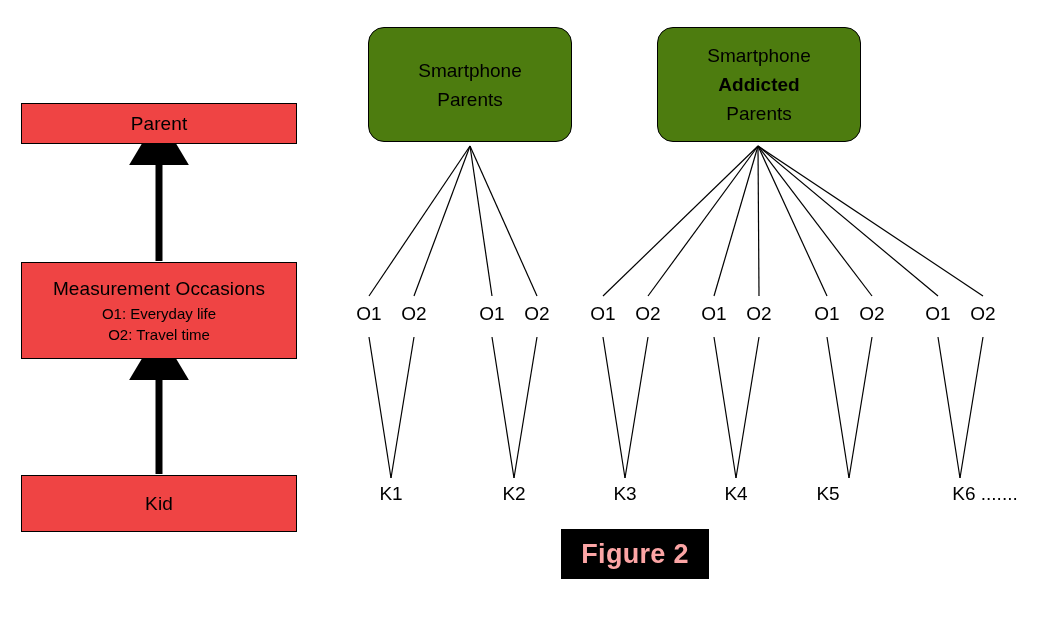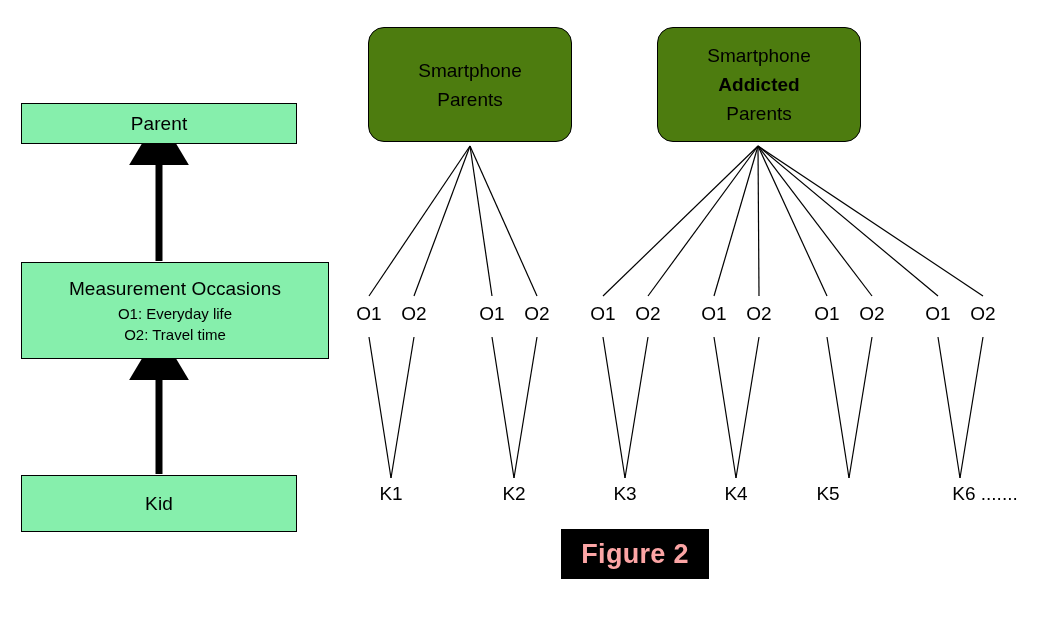--- a/index.html
+++ b/index.html
@@ -21,38 +21,38 @@
     top: 0;
     width: 1054px;
     height: 620px;
   }
 
   
   .lbox {
     position: absolute;
     box-sizing: border-box;
     border: 1.6px solid #000000;
-    background: #86efac;
+    background: #ef4444;
     display: flex;
     flex-direction: column;
     align-items: center;
     justify-content: center;
     text-align: center;
   }
   .lbox .main-label {
     font-size: 19px;
     line-height: 24px;
     letter-spacing: 0.1px;
   }
   .lbox .sub-label {
     font-size: 15px;
     line-height: 21px;
   }
   #box-parent { left: 21px;  top: 103px; width: 276px; height: 41px; }
-  #box-measurement { left: 21px; top: 262px; width: 308px; height: 97px; }
+  #box-measurement { left: 21px; top: 262px; width: 276px; height: 97px; }
   #box-kid { left: 21px; top: 475px; width: 276px; height: 57px; }
 
   #box-measurement .main-label { margin-bottom: 2px; }
 
   
   .rbox {
     position: absolute;
     box-sizing: border-box;
     border: 1.6px solid #000000;
     border-radius: 16px;

